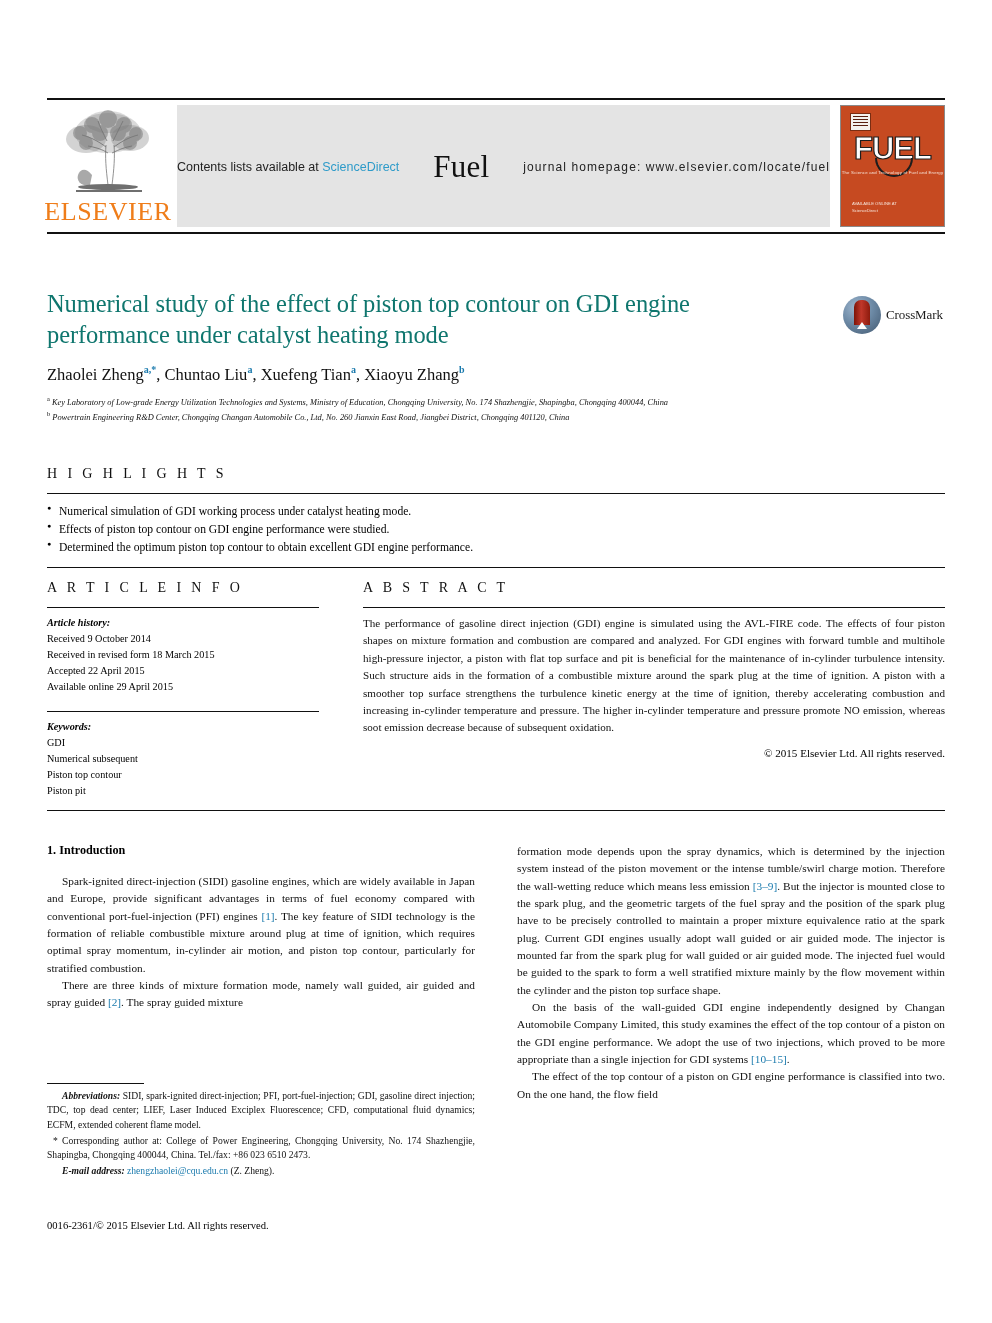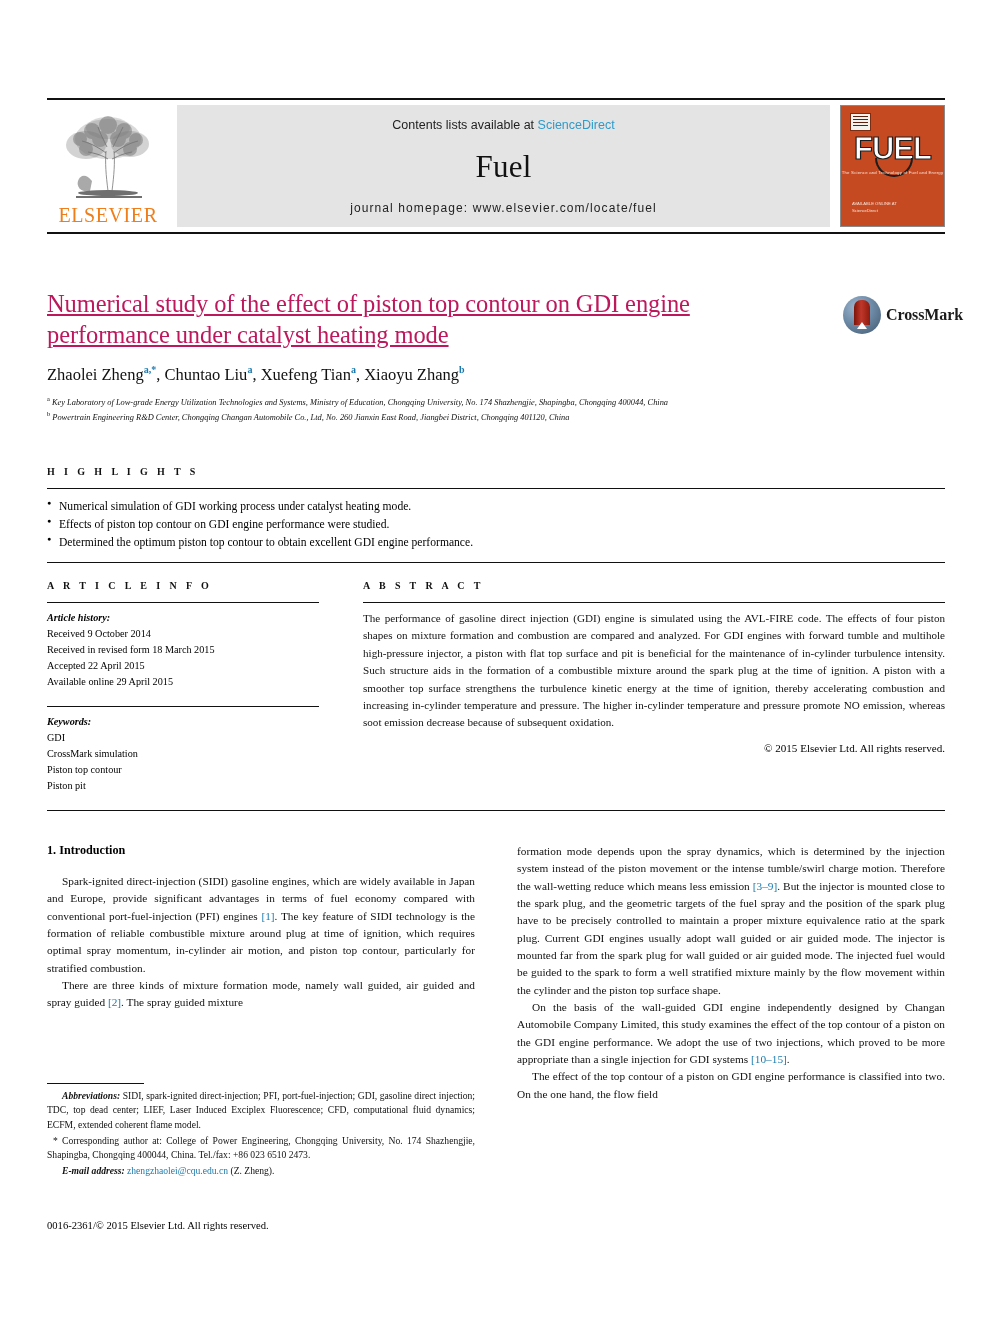--- a/index.html
+++ b/index.html
@@ -57,33 +57,32 @@
     display: flex;
     flex-direction: column;
     justify-content: flex-end;
     align-items: center;
     padding-bottom: 2px;
   }
   .tree-art { display:block; }
   .elsevier-word {
     font-family: "Liberation Serif", serif;
     color: #ef7d1a;
-    font-size: 20px;
+    font-size: 26px;
     letter-spacing: 0.6px;
     line-height: 1;
     margin-top: 0;
   }
   .journal-band {
     flex: 1 1 auto;
     background: #e4e4e4;
     margin-left: 8px;
     margin-right: 10px;
     position: relative;
     display: flex;
-    flex-direction: column;
     align-items: center;
     justify-content: space-between;
     padding: 13px 0 12px 0;
     box-sizing: border-box;
   }
   .contents-line {
     font-family: "Liberation Sans", sans-serif;
     font-size: 12.5px;
     color: #222;
   }
@@ -174,23 +173,22 @@
     top: 288px;
     left: 47px;
     width: 898px;
   }
   .paper-title {
     font-size: 24.5px;
     line-height: 1.27;
     font-weight: normal;
     margin: 0;
     width: 770px;
-    color: #be185d;
+    color: #0f766e;
     letter-spacing: -0.1px;
-    text-decoration: underline;
   }
   .crossmark {
     position: absolute;
     right: 2px;
     top: 4px;
     width: 100px;
     height: 46px;
     display: flex;
     align-items: center;
     gap: 5px;
@@ -214,22 +212,22 @@
     content:"";
     position:absolute;
     left:14px; bottom:5px;
     width:0;height:0;
     border-left:5px solid transparent;
     border-right:5px solid transparent;
     border-bottom:7px solid #ffffff;
   }
   .crossmark-text {
     font-family: "Liberation Serif", serif;
-    font-weight: bold;
-    font-size: 16px;
+    font-weight: normal;
+    font-size: 13px;
     color: #1b1b1b;
     letter-spacing: -.1px;
   }
   .authors {
     margin-top: 14px;
     font-size: 16.5px;
     color: #111;
   }
   .authors sup {
     color: #1a7aad;
@@ -246,22 +244,22 @@
   }
   .affil sup {
     font-style: normal;
     font-size: 6.4px;
     vertical-align: super;
   }
 
   
   .sec-label {
     font-family: "Liberation Serif", serif;
-    font-weight: bold;
-    font-size: 10px;
+    font-weight: normal;
+    font-size: 14px;
     letter-spacing: 3.4px;
     color: #111;
   }
 
   
   .highlights-wrap {
     position: absolute;
     top: 466px;
     left: 47px;
     width: 898px;
@@ -495,21 +493,21 @@
         <div class="ital">Article history:</div>
         <div>Received 9 October 2014</div>
         <div>Received in revised form 18 March 2015</div>
         <div>Accepted 22 April 2015</div>
         <div>Available online 29 April 2015</div>
       </div>
       <div class="kw-rule"></div>
       <div class="info-body">
         <div class="ital">Keywords:</div>
         <div>GDI</div>
-        <div>CrossMark simulation</div>
+        <div>Numerical subsequent</div>
         <div>Piston top contour</div>
         <div>Piston pit</div>
       </div>
     </div>
 
     <div class="col-abs">
       <div class="sec-label">A B S T R A C T</div>
       <div class="ia-rule"></div>
       <div class="abs-body">The performance of gasoline direct injection (GDI) engine is simulated using the AVL-FIRE code. The effects of four piston shapes on mixture formation and combustion are compared and analyzed. For GDI engines with forward tumble and multihole high-pressure injector, a piston with flat top surface and pit is beneficial for the maintenance of in-cylinder turbulence intensity. Such structure aids in the formation of a combustible mixture around the spark plug at the time of ignition. A piston with a smoother top surface strengthens the turbulence kinetic energy at the time of ignition, thereby accelerating combustion and increasing in-cylinder temperature and pressure. The higher in-cylinder temperature and pressure promote NO emission, whereas soot emission decrease because of subsequent oxidation.</div>
       <div class="abs-copy">© 2015 Elsevier Ltd. All rights reserved.</div>

